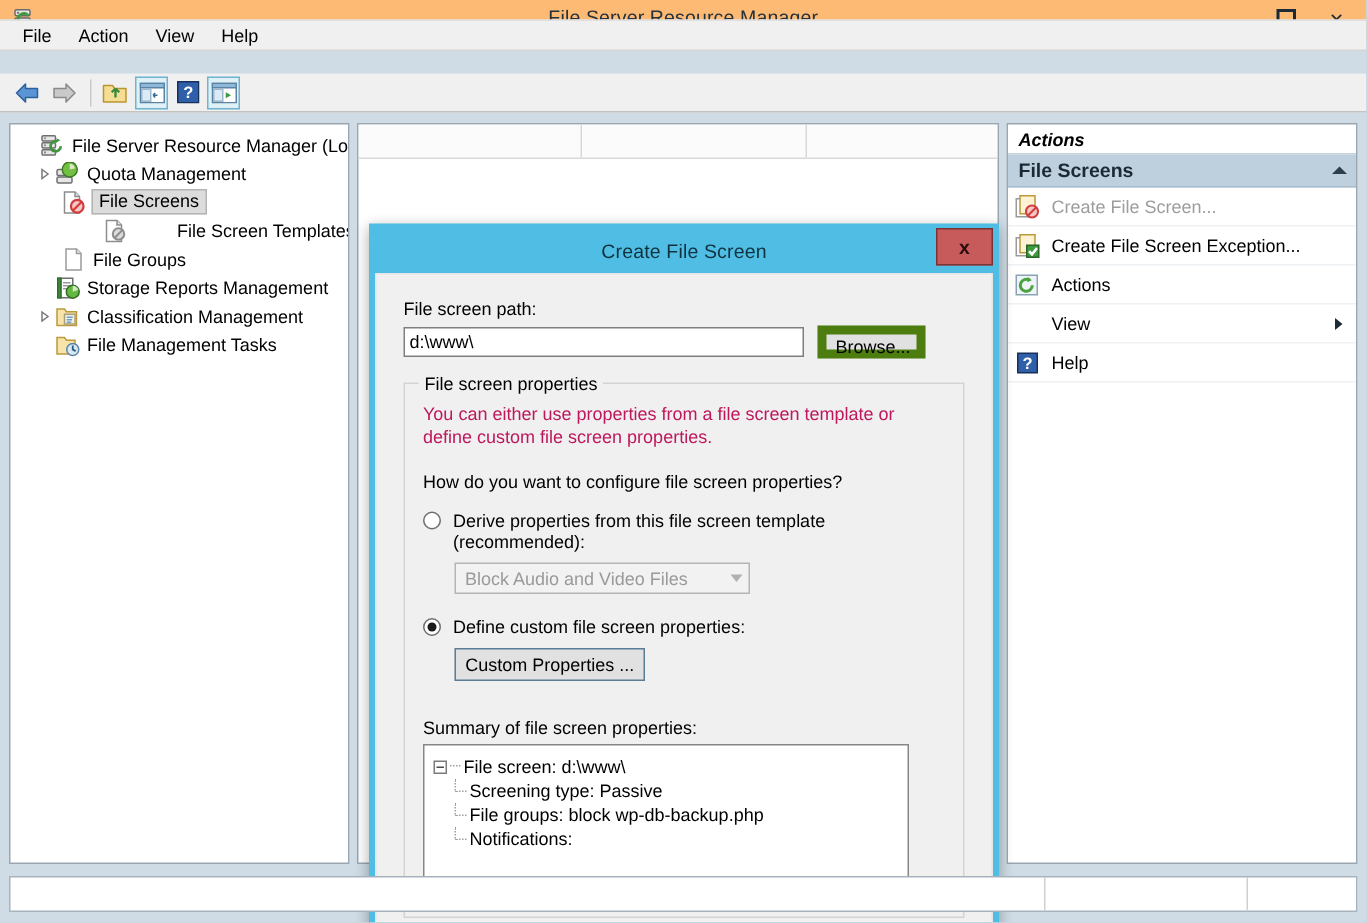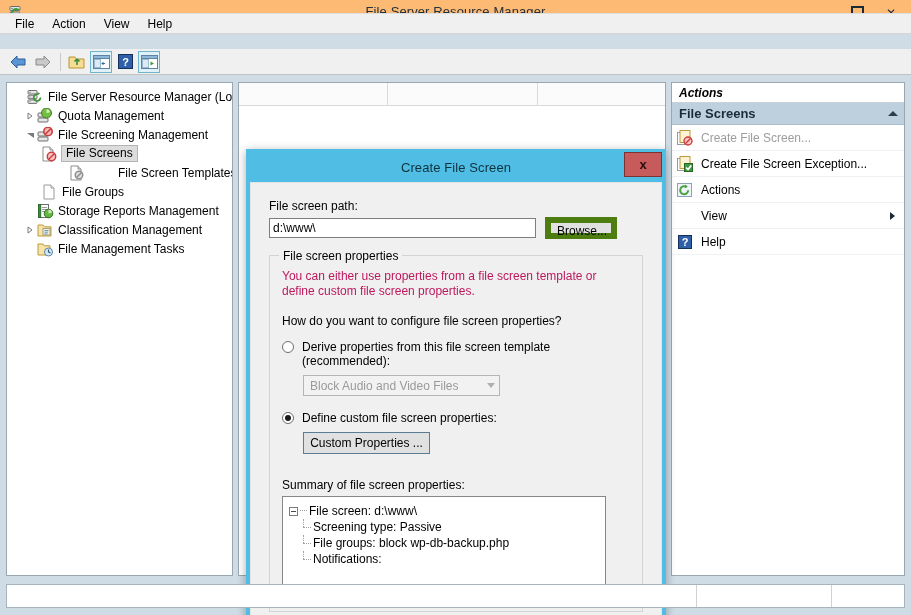--- a/index.html
+++ b/index.html
@@ -604,36 +604,20 @@
             <svg width="17" height="16" viewBox="0 0 17 16">
               <rect x="1" y="5" width="10" height="4" rx="1" fill="#e6e6e6" stroke="#6f6f6f"></rect>
               <rect x="1" y="10" width="10" height="4" rx="1" fill="#e6e6e6" stroke="#6f6f6f"></rect>
               <circle cx="9.5" cy="5" r="5" fill="#72c040" stroke="#3e7a24"></circle>
               <path d="M9.5 1.2 A3.8 3.8 0 0 1 13 4.3 L9.5 5 Z" fill="#d8e8c8"></path>
             </svg>
           </div>
           <div class="tlabel">Quota Management</div>
         </div>
 
-        <div class="tree-row" style="padding-left:16px;">
-          <div class="expander">
-            <svg width="9" height="9" viewBox="0 0 9 9">
-                <path d="M1 3 L8 3 L8 8 Z" fill="#7a7a7a"></path>
-              </svg>
-          </div>
-          <div class="ticon">
-            <svg width="17" height="16" viewBox="0 0 17 16">
-              <rect x="1" y="5" width="10" height="4" rx="1" fill="#e6e6e6" stroke="#6f6f6f"></rect>
-              <rect x="1" y="10" width="10" height="4" rx="1" fill="#e6e6e6" stroke="#6f6f6f"></rect>
-              <circle cx="11" cy="4.5" r="4.2" fill="#f4b9b9" stroke="#cc3b3b" stroke-width="1.6"></circle>
-              <path d="M8.2 7.3 L13.8 1.7" stroke="#cc3b3b" stroke-width="1.6"></path>
-            </svg>
-          </div>
-          <div class="tlabel">File Screening Management</div>
-        </div>
 
         <div class="tree-row selected" style="padding-left:34px;">
           <div class="expander" style="width:0;"></div>
           <div class="ticon">
             <svg width="17" height="16" viewBox="0 0 17 16">
               <path d="M2 1 L9 1 L12 4 L12 15 L2 15 Z" fill="#fff" stroke="#8d8d8d"></path>
               <path d="M9 1 L9 4 L12 4" fill="#e4e4e4" stroke="#8d8d8d"></path>
               <circle cx="10.5" cy="10.5" r="4.2" fill="#f7c6c6" stroke="#cf3d3d" stroke-width="1.5"></circle>
               <path d="M7.7 13.3 L13.3 7.7" stroke="#cf3d3d" stroke-width="1.5"></path>
             </svg>

